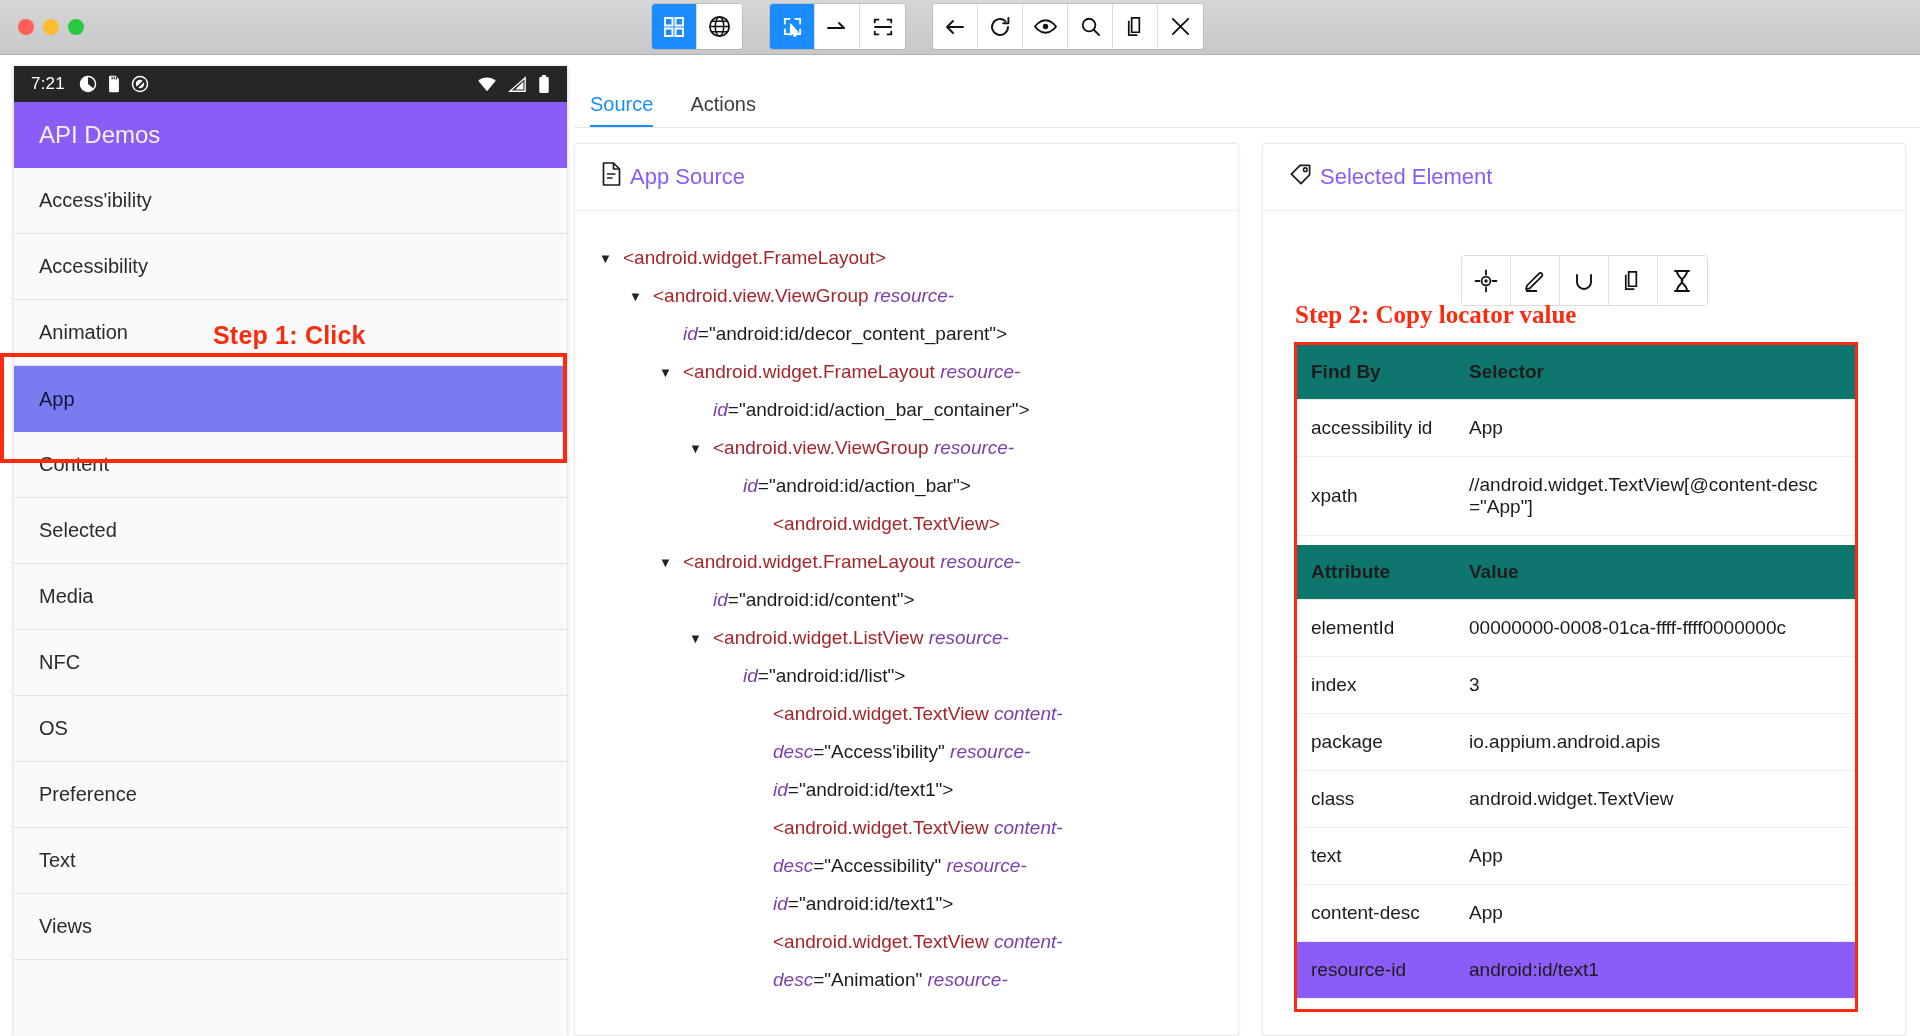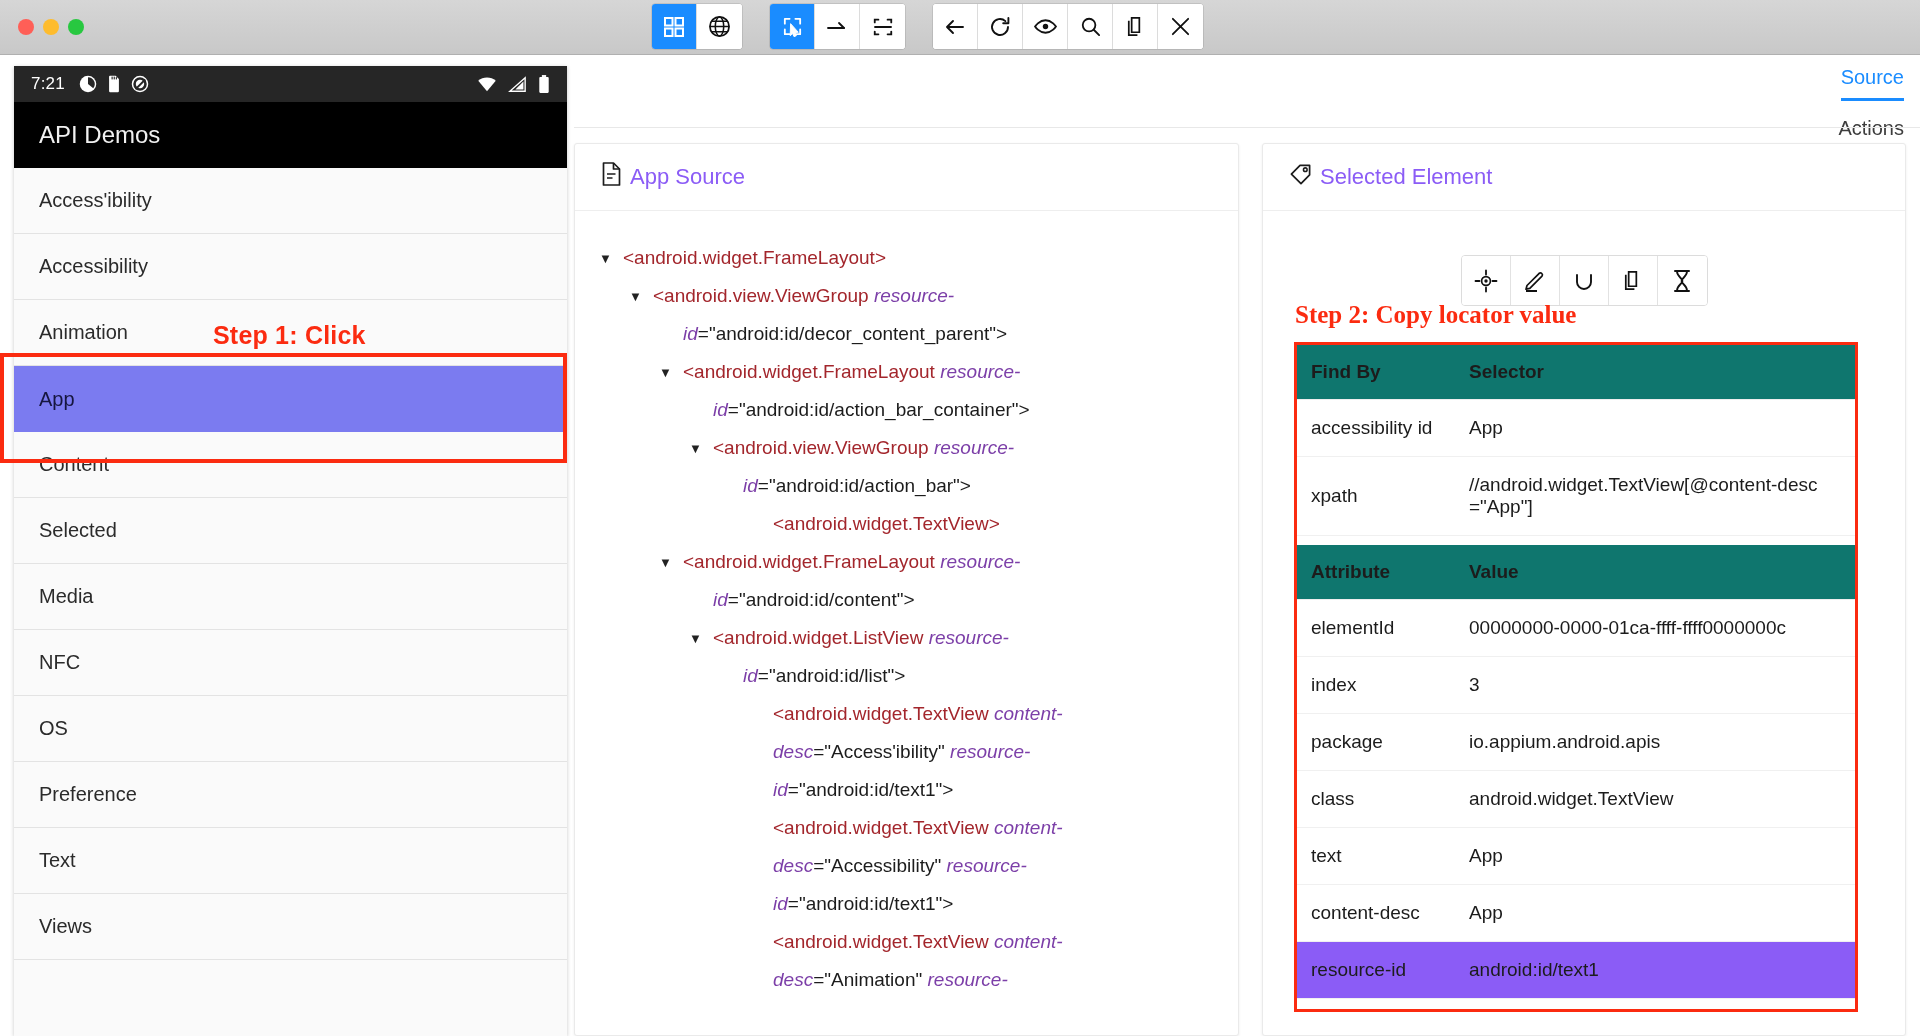--- a/index.html
+++ b/index.html
@@ -48,21 +48,21 @@
   }
   .dev-status {
     height:36px; background:#262626; color:#fff;
     display:flex; align-items:center; padding:0 17px;
     font-size:17px; letter-spacing:.2px;
   }
   .dev-status .clock { margin-right:14px; font-size:17px; }
   .st-icons { display:flex; align-items:center; gap:10px; }
   .st-right { margin-left:auto; display:flex; align-items:center; gap:11px; }
   .dev-appbar {
-    height:66px; background:#000000; color:#f1f1f1;
+    height:66px; background:#8b5cf6; color:#f1f1f1;
     display:flex; align-items:center; padding:0 25px;
     font-size:24px;
   }
   .dev-list { background:#fafafa; }
   .dev-row {
     height:66px; display:flex; align-items:center;
     padding:0 25px; font-size:20px; color:#2b2b2b;
     border-bottom:1px solid #e3e3e3;
   }
   .dev-row.selected { background:#7b7bf0; color:#16163f; border-bottom:none; }
@@ -75,21 +75,21 @@
   }
   .step1 {
     position:absolute; left:213px; top:321px;
     color:#fb2b10; font-size:25px; font-weight:600;
     letter-spacing:.2px;
   }
 
   
   .tabs {
     position:absolute; left:574px; top:66px; width:1346px; height:62px;
-    display:flex; align-items:flex-end; gap:16px; padding-left:0;flex-direction:column;
+    display:flex; align-items:flex-end; gap:5px; padding-left:0;
   }
   .tab {
     font-size:20px; color:#3d3d3d; padding:0 16px 12px 16px;
     position:relative; cursor:default;
   }
   .tab.active { color:#1a8cff; }
   .tab.active::after {
     content:""; position:absolute; left:16px; right:16px; bottom:0;
     height:3px; background:#1a8cff;
   }
@@ -520,21 +520,21 @@
   <table class="t">
     <thead>
         <tr>
       <th class="k">Attribute</th>
       <th>Value</th>
     </tr>
       </thead>
     <tbody>
         <tr>
           <td class="k">elementId</td>
-          <td>00000000-0000-01ca-ffff-ffff0000000c</td>
+          <td>00000000-0008-01ca-ffff-ffff0000000c</td>
         </tr>
         <tr>
           <td class="k">index</td>
           <td>3</td>
         </tr>
         <tr>
           <td class="k">package</td>
           <td>io.appium.android.apis</td>
         </tr>
         <tr>

